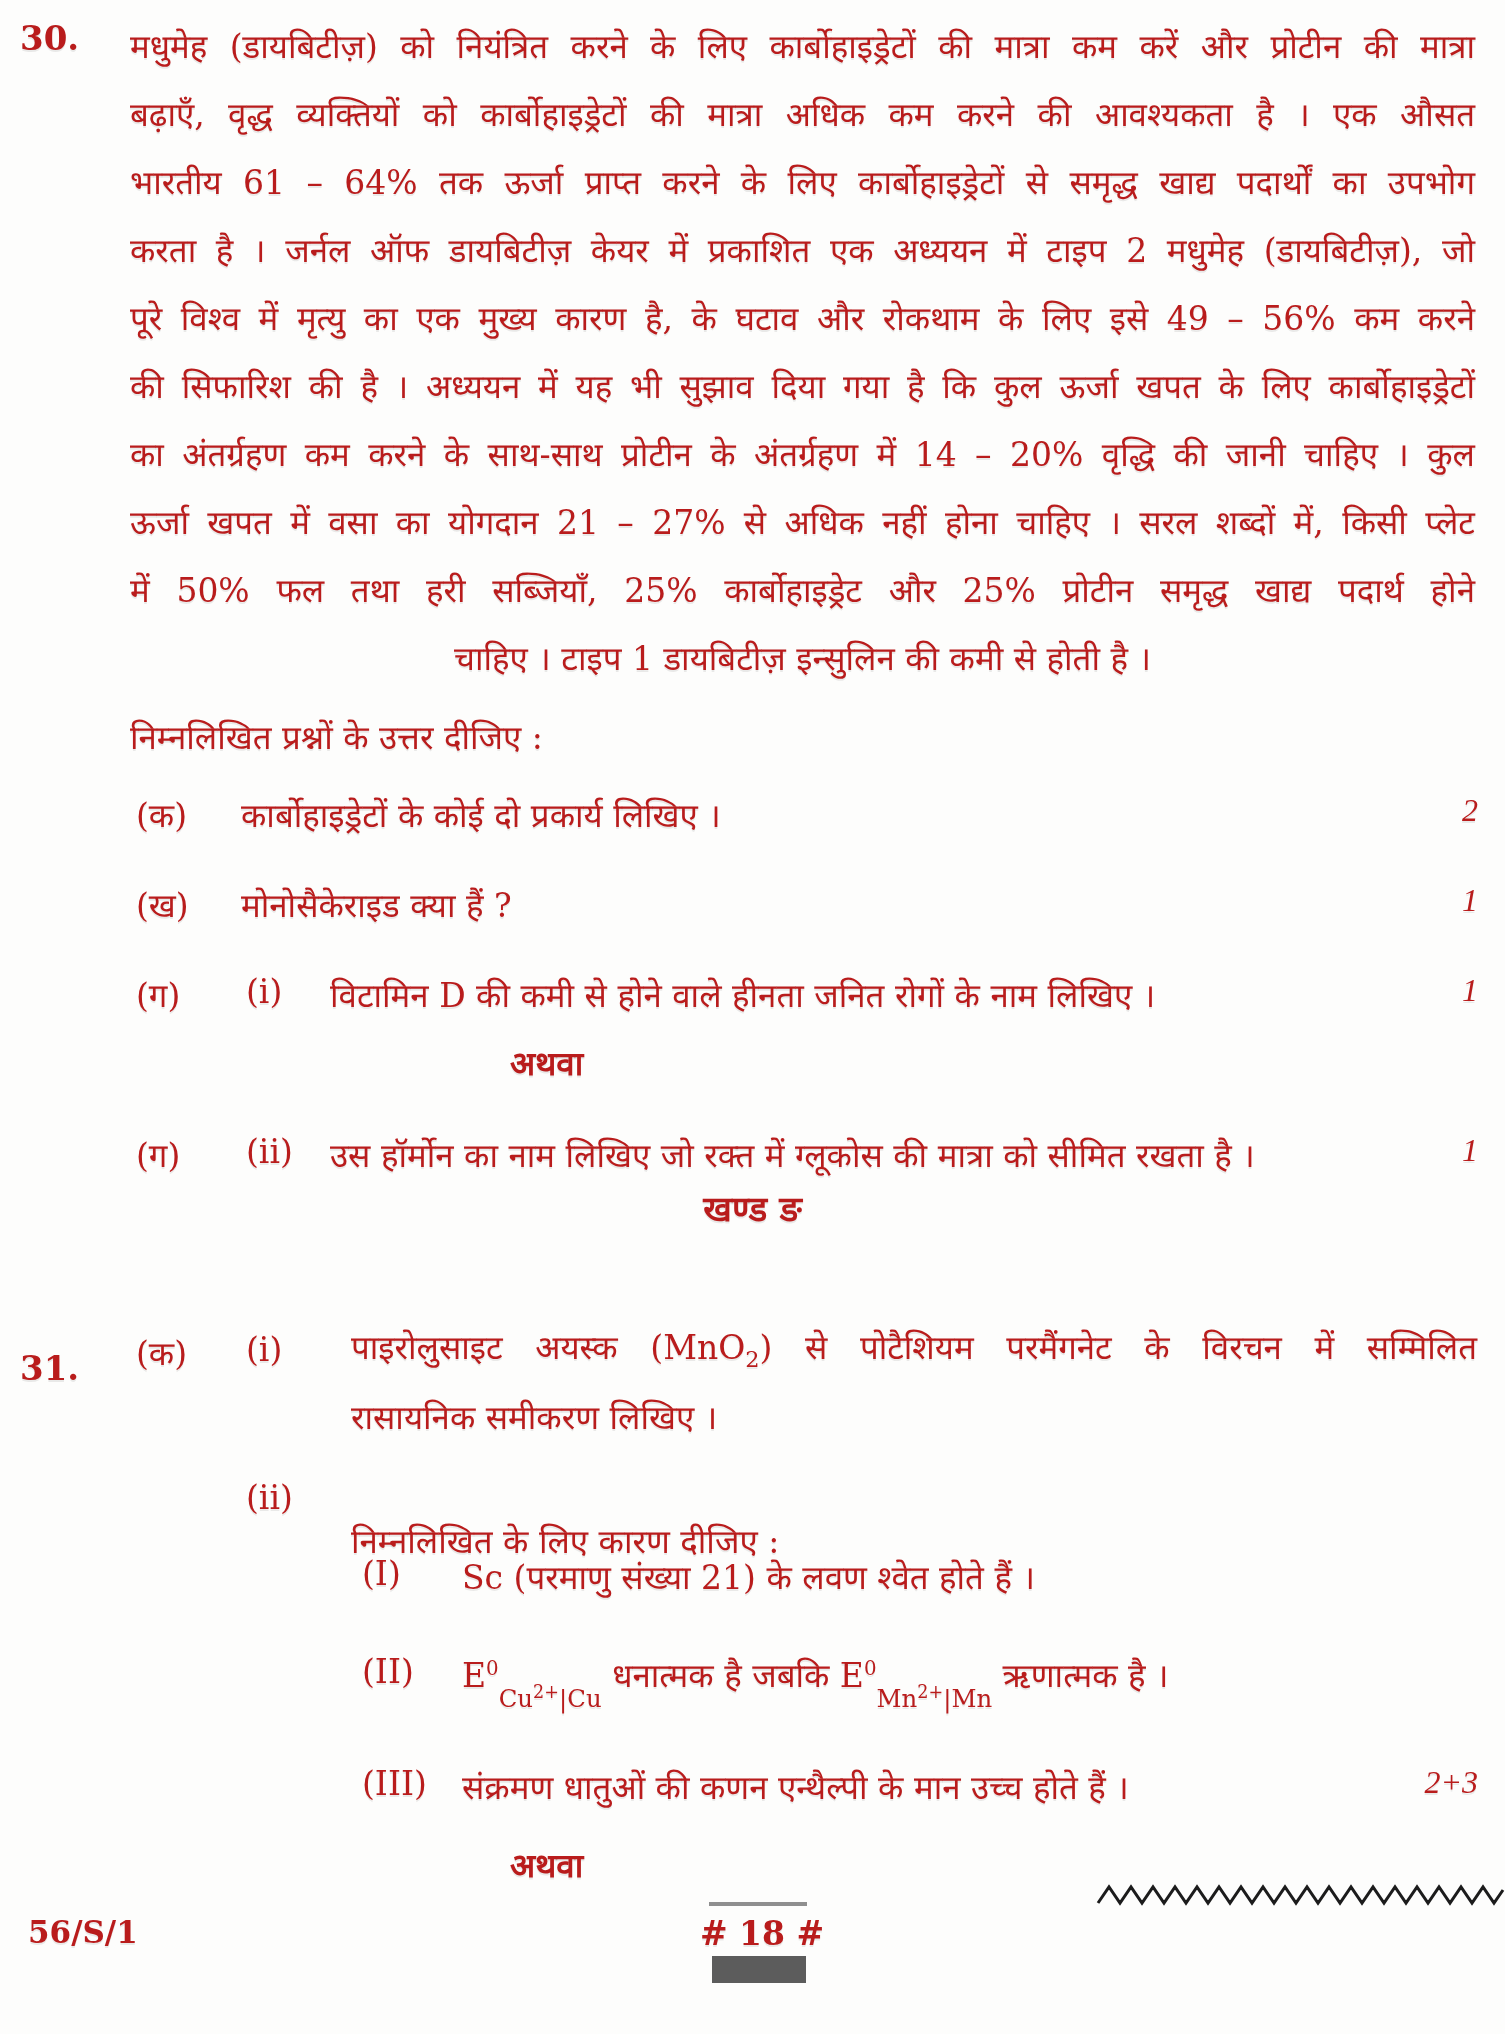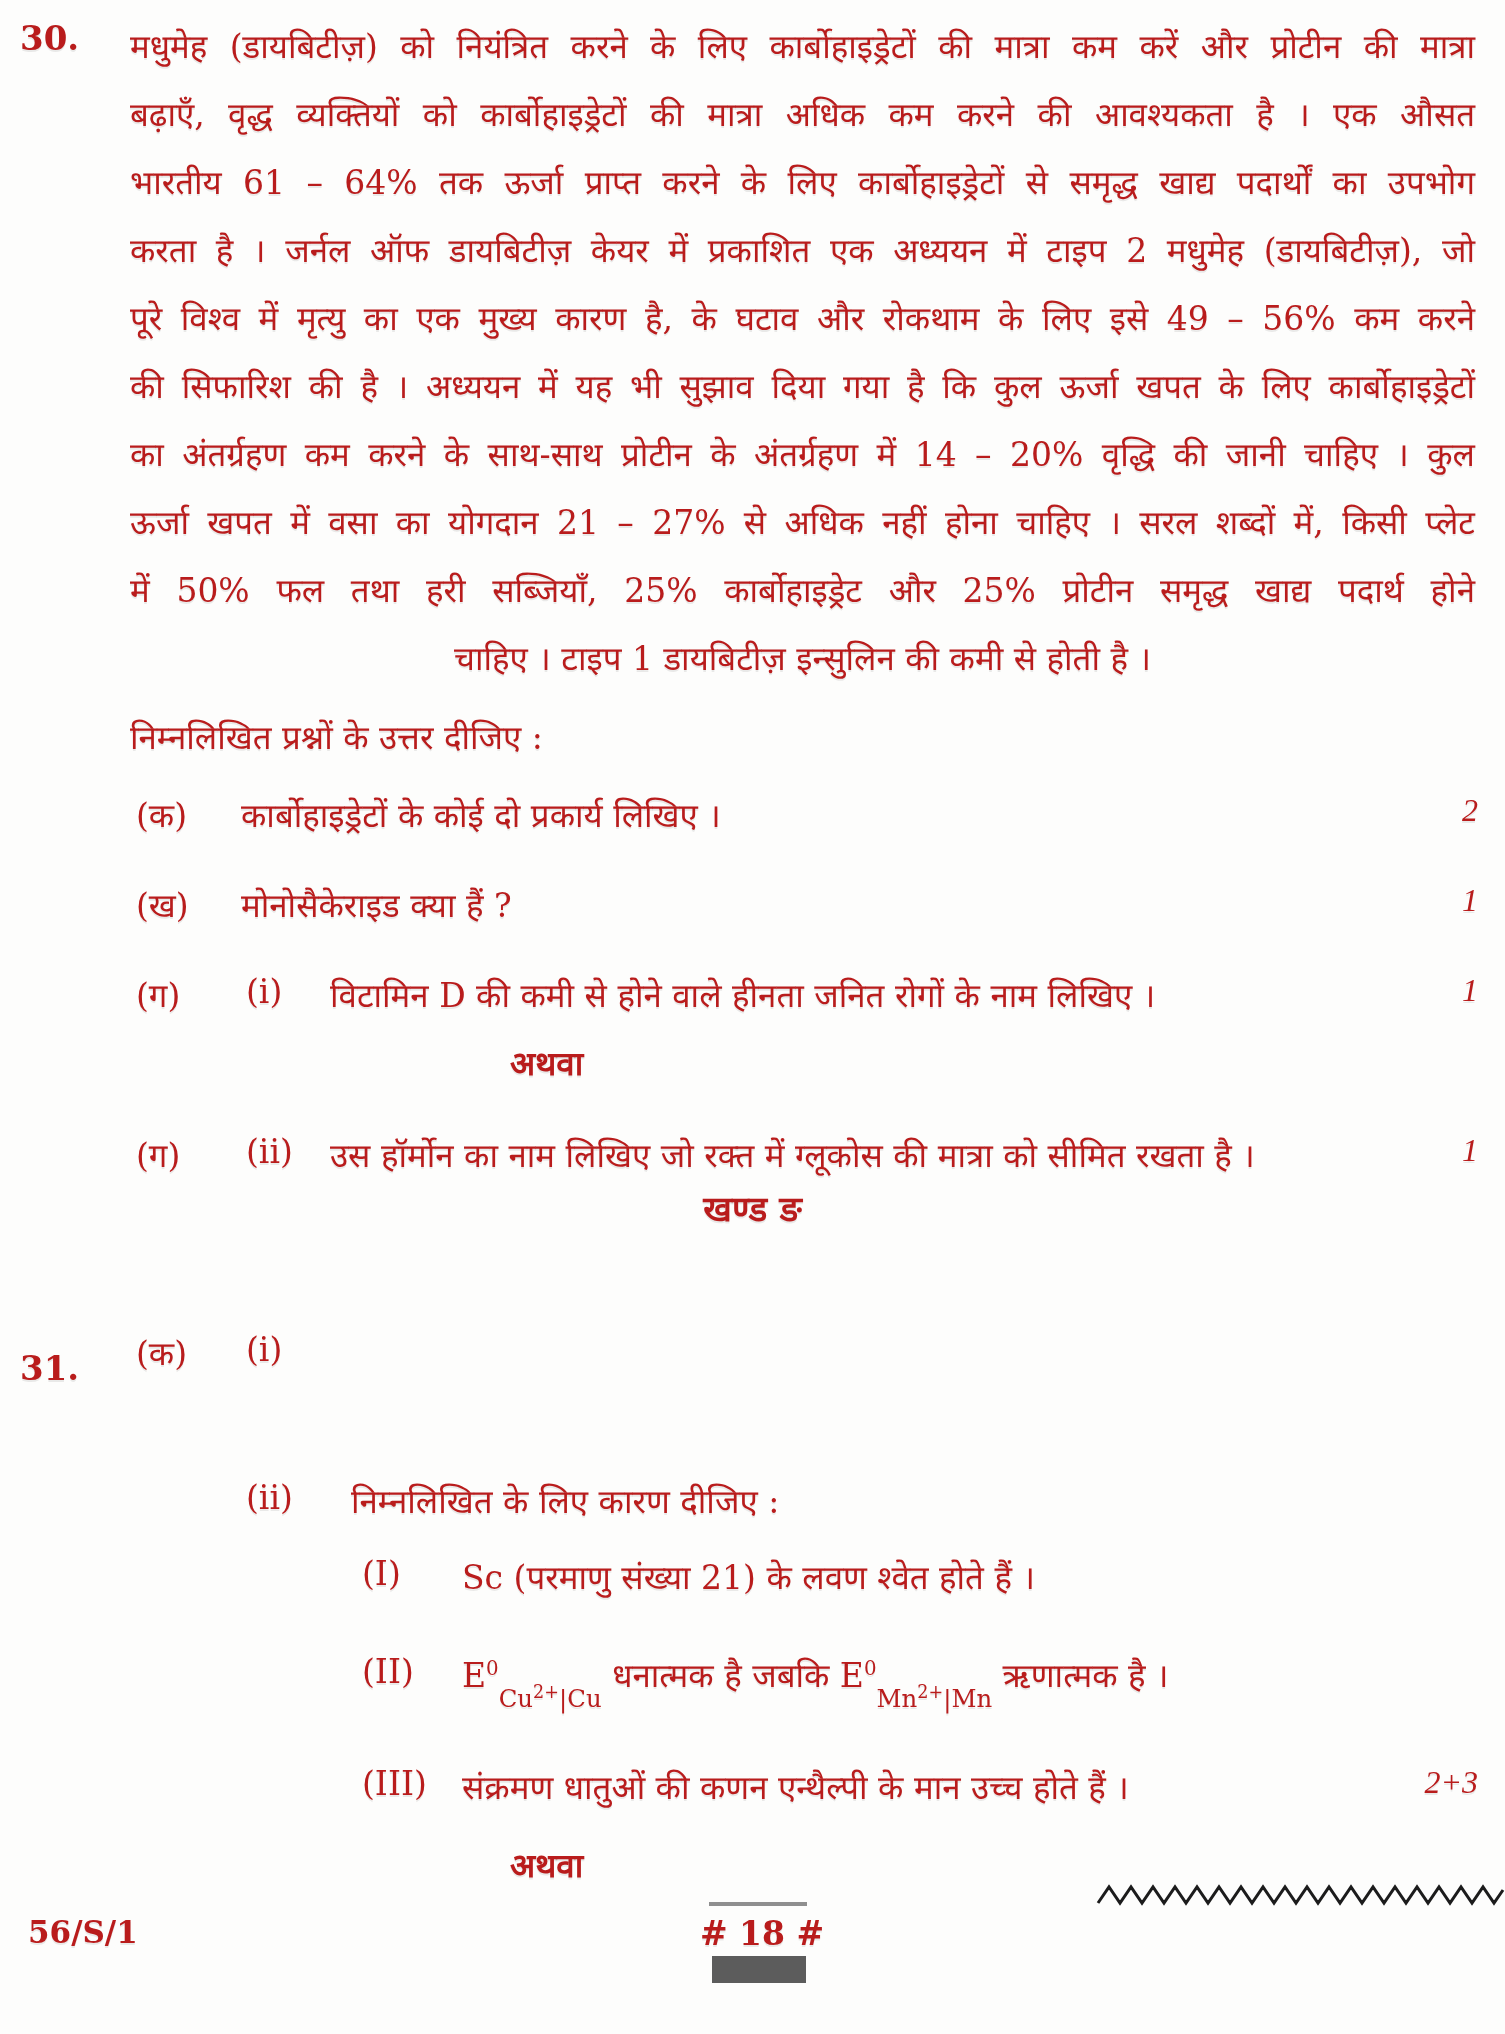--- a/index.html
+++ b/index.html
@@ -20,21 +20,21 @@
   .jl { text-align:justify; text-align-last:justify; }
 
   .intro { position:absolute; left:130px; top:698px; font-size:33px; white-space:nowrap;margin-top:16px; }
 
   .prow { position:absolute; left:0; width:1505px; height:72px; font-size:33px; }
   .lb136 { position:absolute; left:136px; white-space:nowrap; }
   .lb246 { position:absolute; left:246px; white-space:nowrap; }
   .lb362 { position:absolute; left:362px; white-space:nowrap; }
   .tx241 { position:absolute; left:241px; white-space:nowrap; }
   .tx330 { position:absolute; left:330px; white-space:nowrap; }
-  .tx351 { position:absolute; left:351px; white-space:nowrap; }
+  .tx351 { position:absolute; left:351px; white-space:nowrap;margin-top:40px; }
   .tx462 { position:absolute; left:462px; white-space:nowrap; }
   .marks {
     position:absolute; left:1378px; width:100px; text-align:right;
     font-style:italic; font-size:32px;
     font-family:"Liberation Serif","DejaVu Serif",serif;
   }
 
   .orlabel { position:absolute; left:510px; font-weight:bold; font-size:33px; white-space:nowrap; }
   .section-heading { position:absolute; left:0; top:1184px; width:1505px; text-align:center; font-weight:bold; font-size:35px; }
 
@@ -104,20 +104,24 @@
     <span class="marks">1</span>
   </div>
 
   <div class="section-heading scantext">खण्ड ङ</div>
 
   <div class="qnum scantext" style="left:20px; top:1330px;margin-top:18px;">31.</div>
   <div class="prow scantext" style="top:1330px">
     <span class="lb136">(क)</span>
     <span class="lb246">(i)</span>
   </div>
+  <div class="q31text scantext">
+    <div class="l1"><span>पाइरोलुसाइट अयस्क (MnO</span><span class="fsub">2</span><span>) से पोटैशियम परमैंगनेट के विरचन में सम्मिलित</span></div>
+    <div class="l2">रासायनिक समीकरण लिखिए ।</div>
+  </div>
 
   <div class="prow scantext" style="top:1478px">
     <span class="lb246">(ii)</span>
     <span class="tx351">निम्नलिखित के लिए कारण दीजिए :</span>
   </div>
 
   <div class="prow scantext" style="top:1554px">
     <span class="lb362">(I)</span>
     <span class="tx462">Sc (परमाणु संख्या 21) के लवण श्वेत होते हैं ।</span>
   </div>

